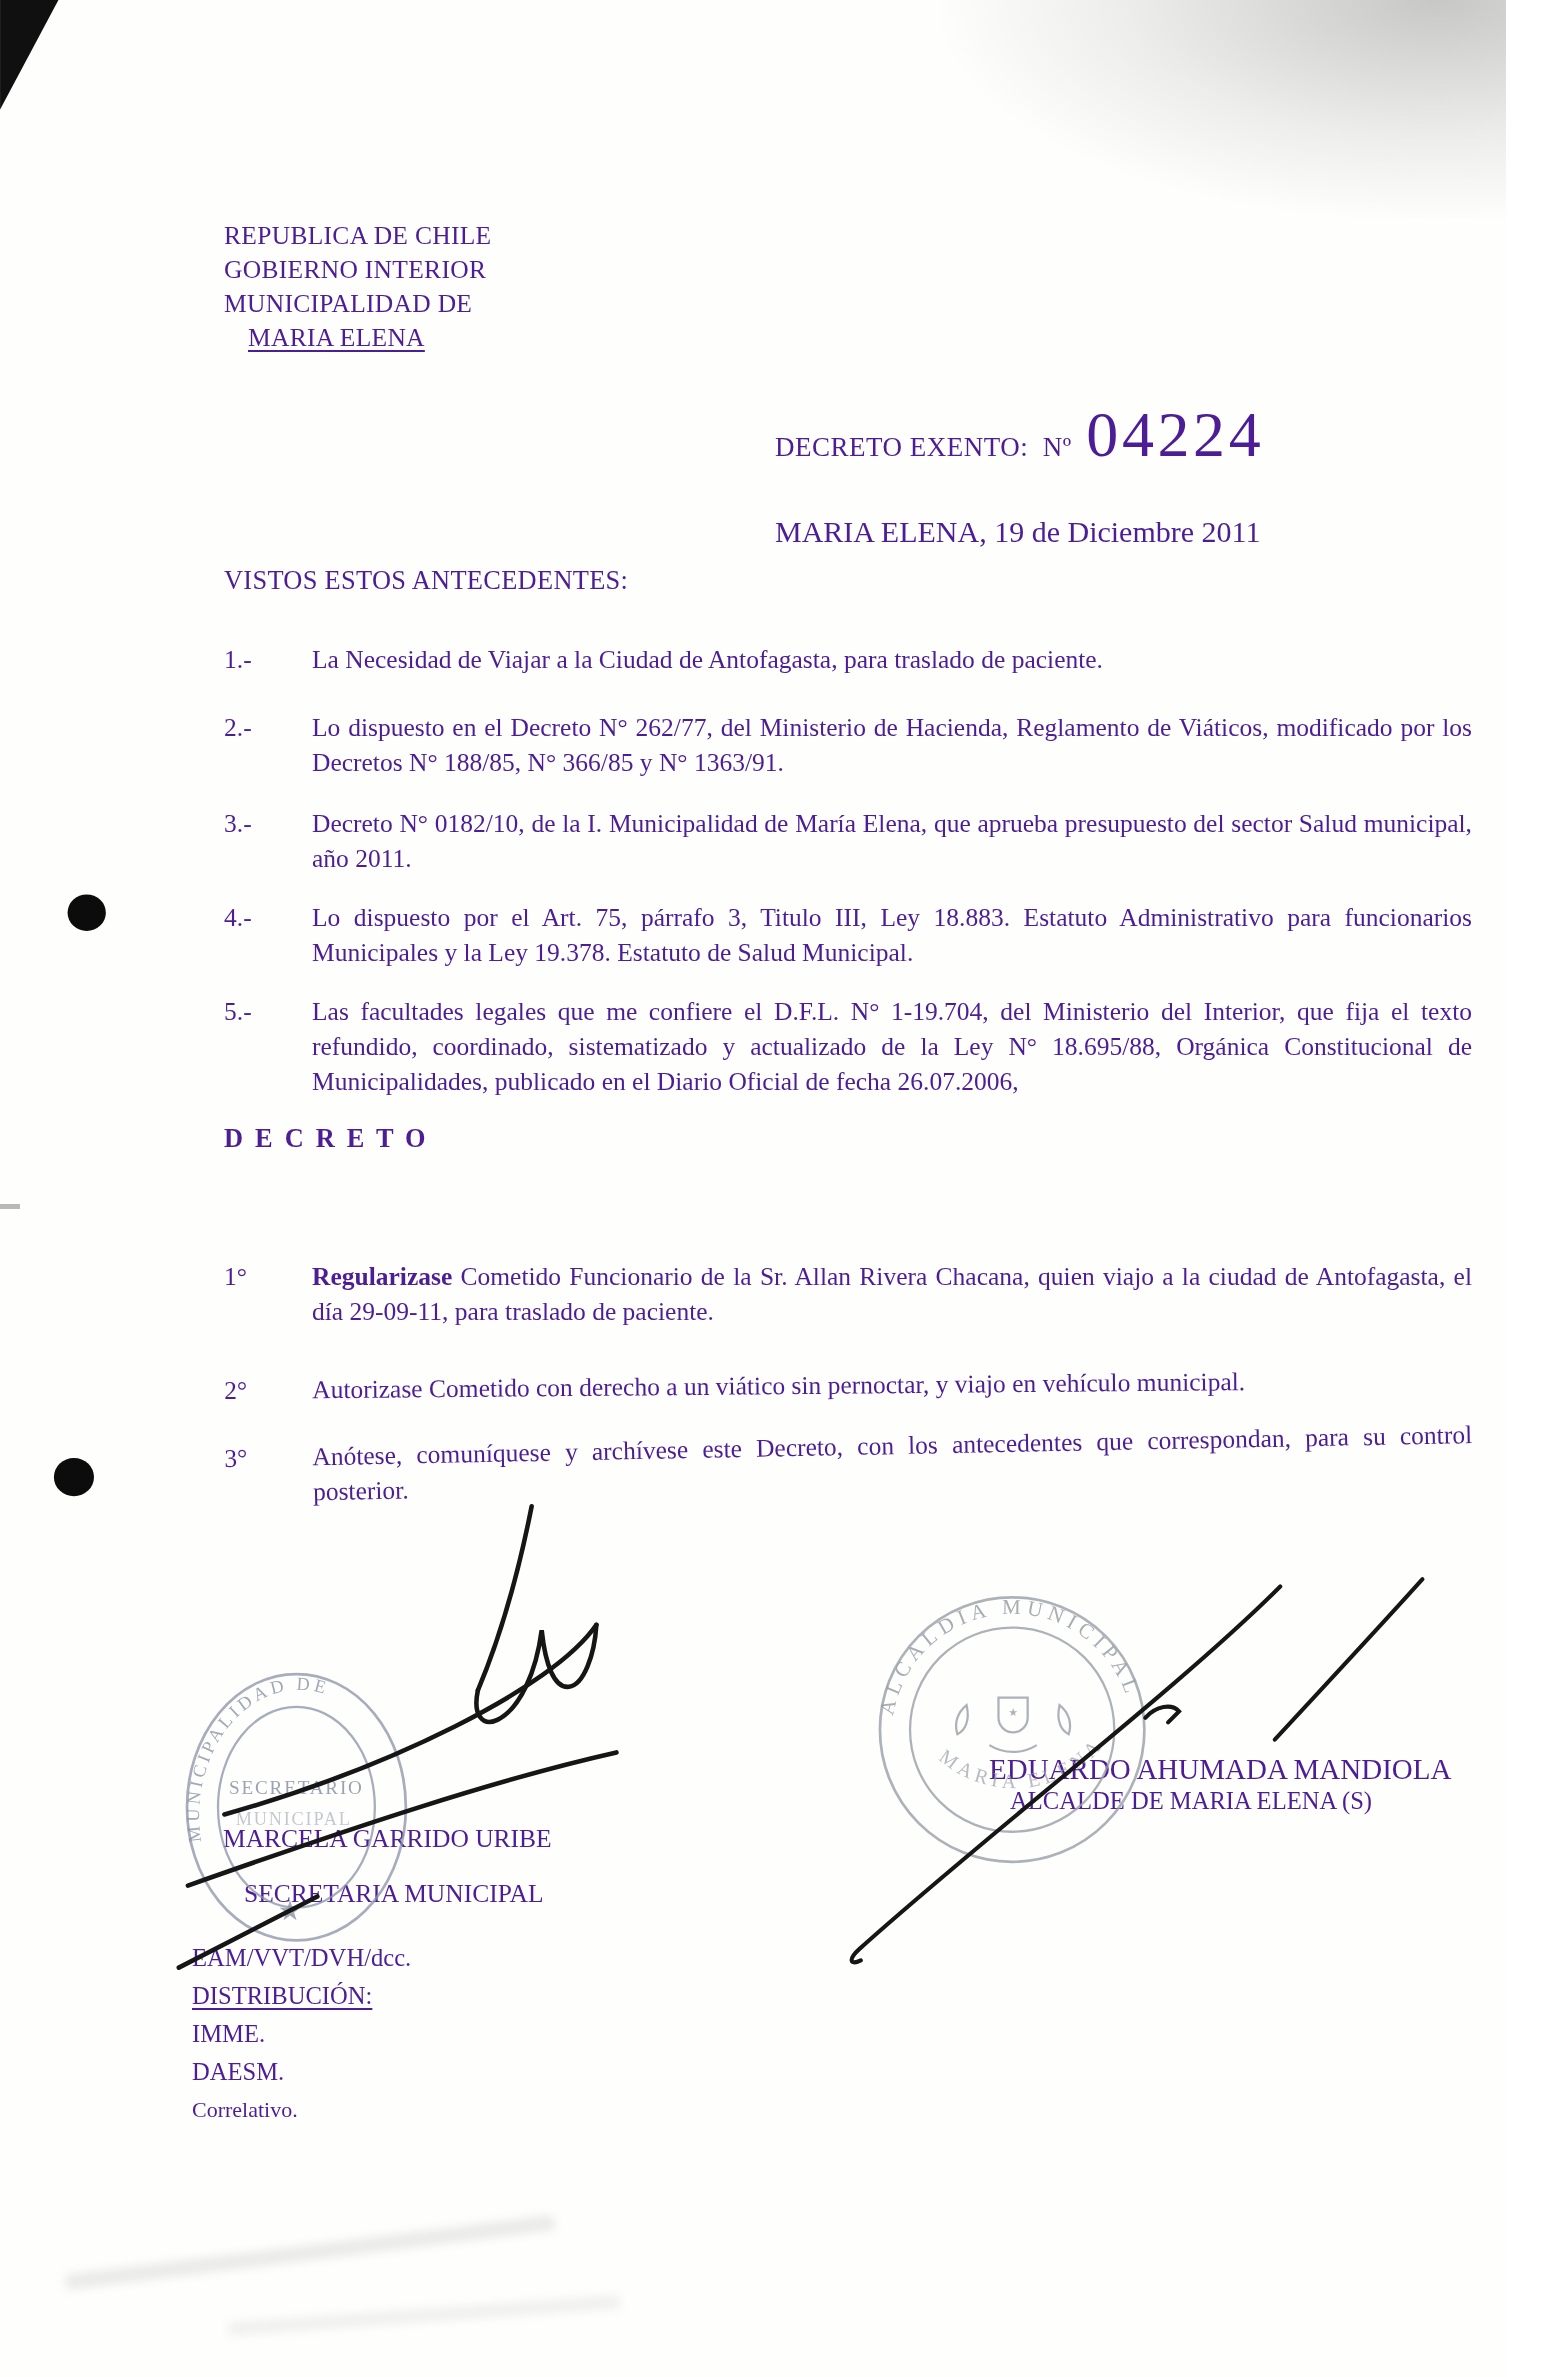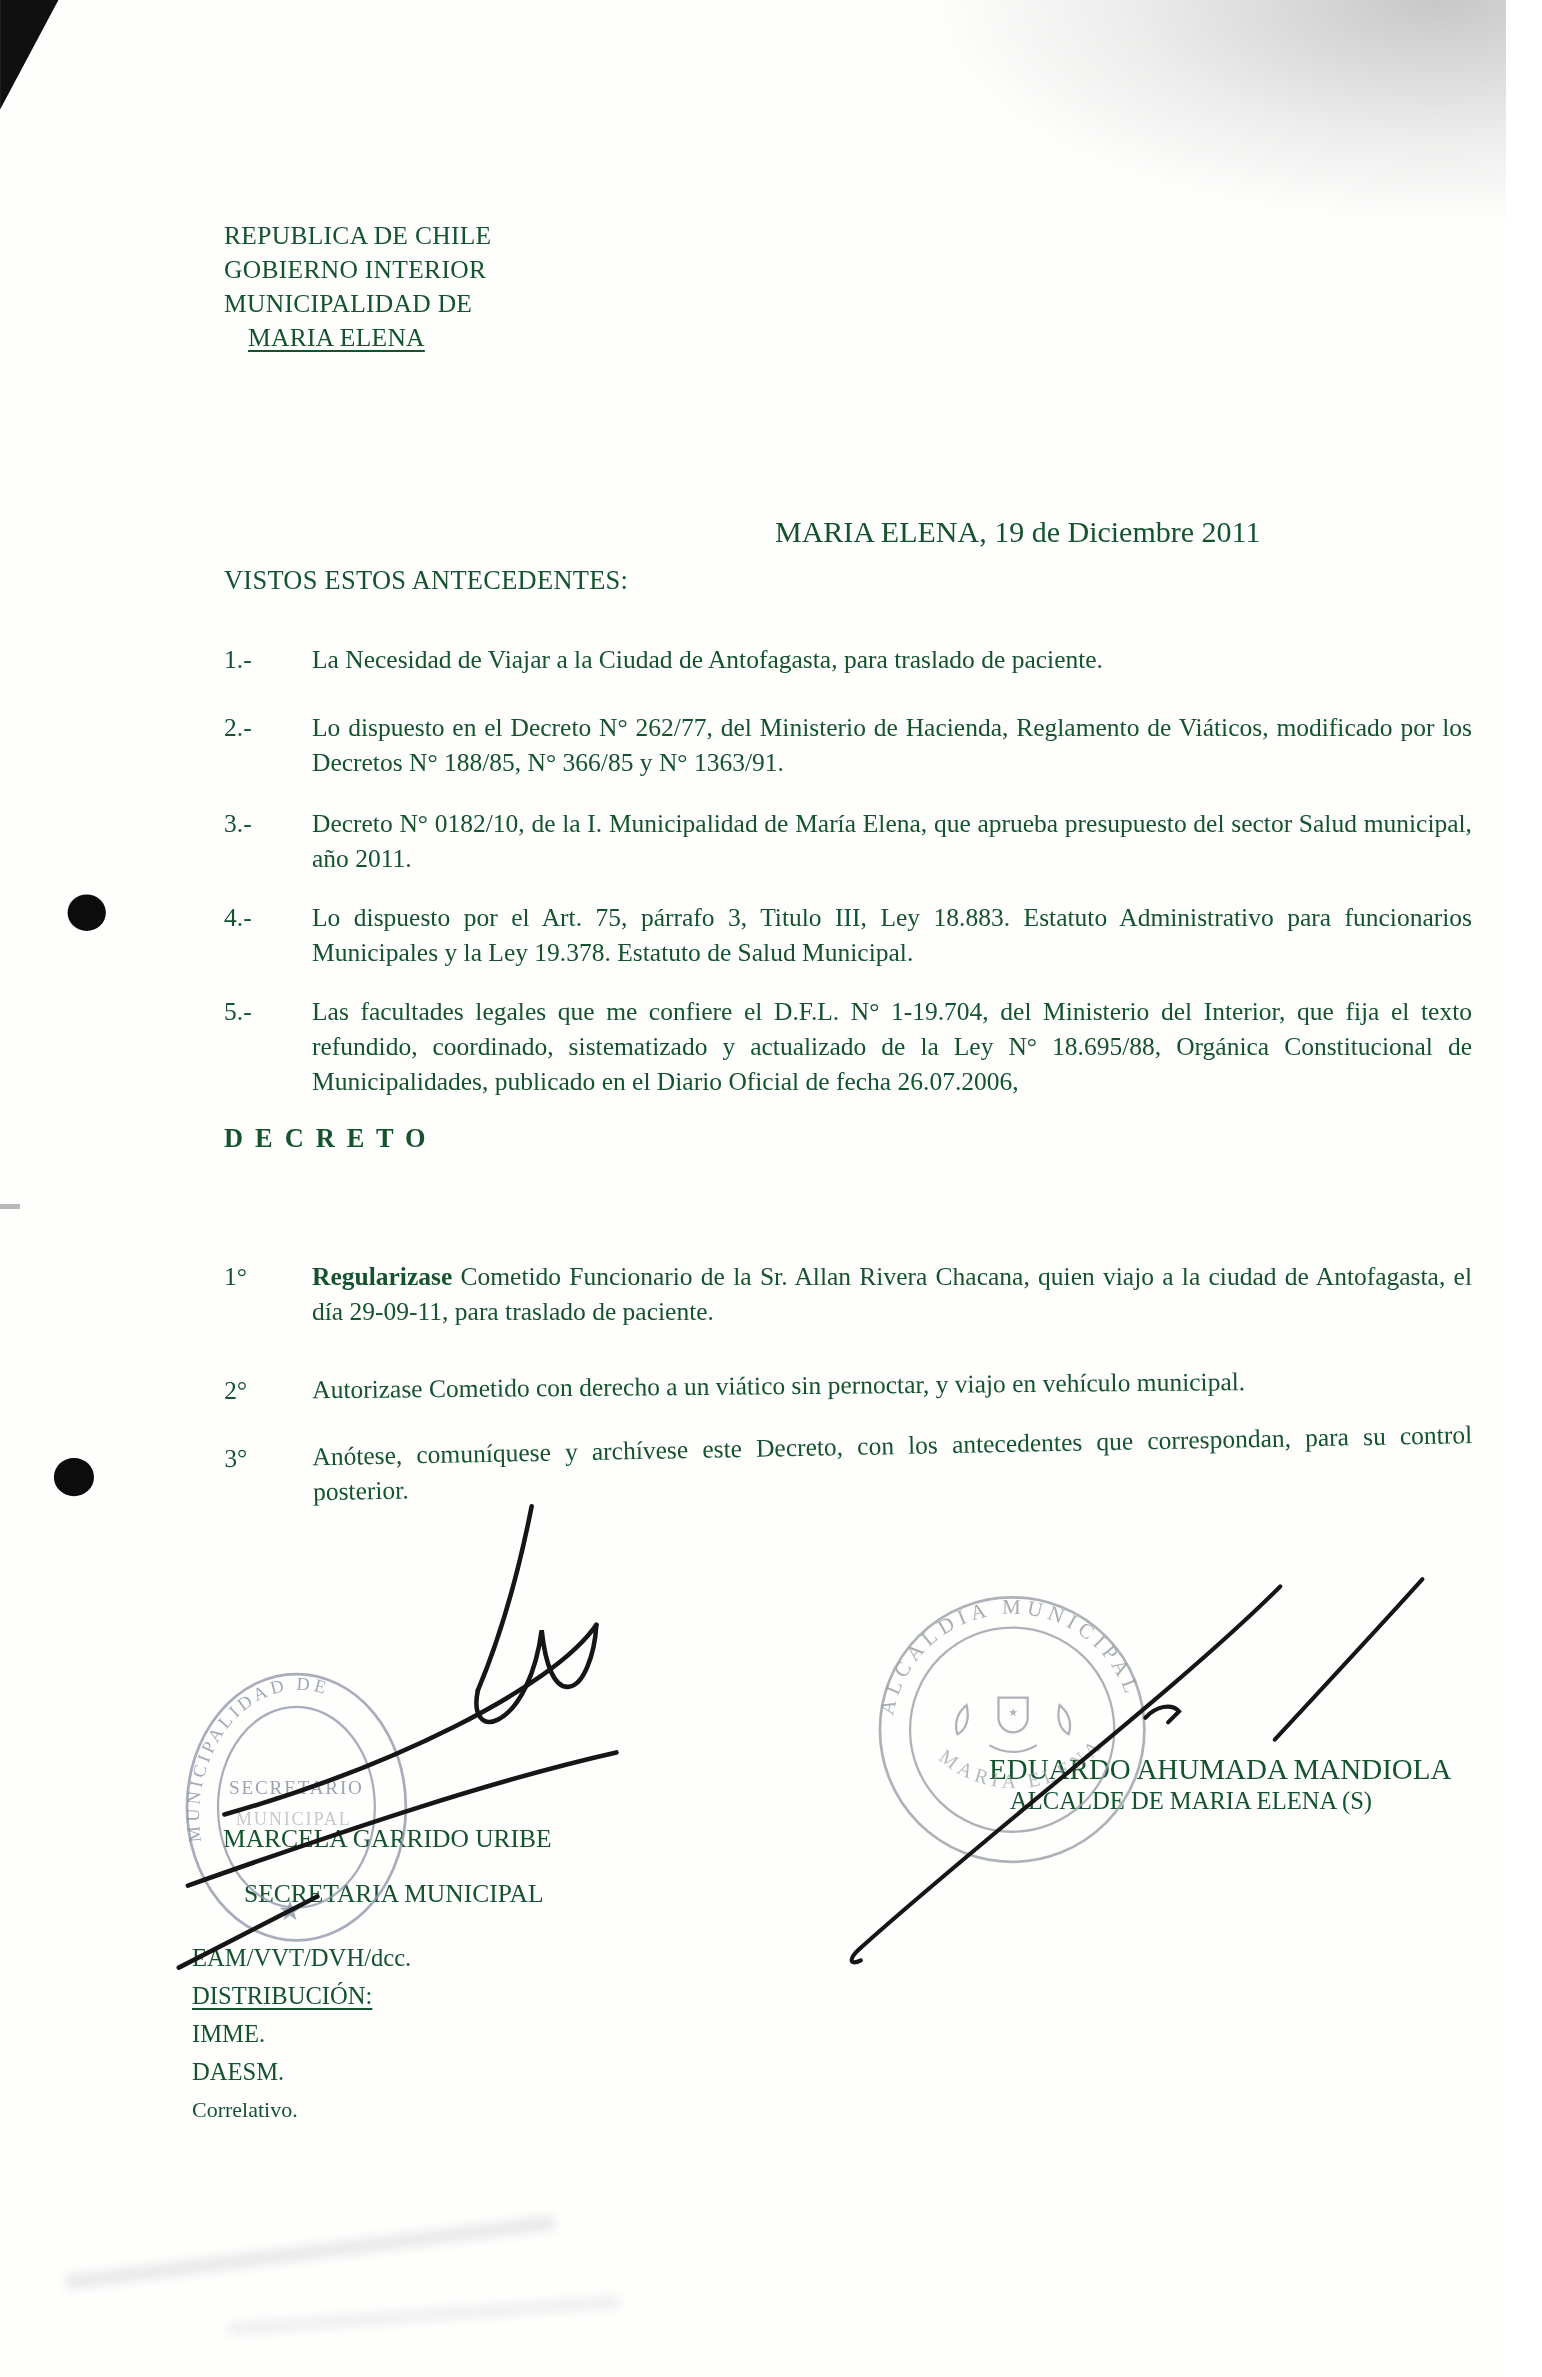--- a/index.html
+++ b/index.html
@@ -1,20 +1,20 @@
 <!DOCTYPE html>
 <html style="font-size:14.6px"><head>
 <meta charset="utf-8">
 <style>
   * { margin:0; padding:0; box-sizing:border-box; }
   html,body { background:#ffffff; }
   .page {
     position:relative; width:1506px; height:2377px;
     background:#fefefdff; overflow:hidden;
-    font-family:"Liberation Serif", serif; color:#14532d;text-decoration:underline;
+    font-family:"Liberation Serif", serif; color:#4c1d95;text-decoration:underline;
   }
   .abs { position:absolute; }
 
   
   .shade-tr { right:0; top:0; width:565px; height:219px;
     background: radial-gradient(ellipse at 88% 0%, rgba(110,110,110,.38), rgba(150,150,150,.16) 45%, transparent 72%); }
   .streak1 { left:64px; top:2245px; width:492px; height:14.6px; background:#d6d6d6; opacity:.5; transform:rotate(-7deg); filter:blur(4.6px); }
   .streak2 { left:228px; top:2309px; width:392px; height:12.8px; background:#dedede; opacity:.45; transform:rotate(-4deg); filter:blur(4.6px); }
   .edge-dash { left:0; top:1204px; width:20px; height:4.6px; background:#b9b9b9; }
 
@@ -60,20 +60,25 @@
   <div class="abs streak2"></div>
   <div class="abs edge-dash"></div>
 
   <div class="abs letterhead">
     <div>REPUBLICA DE CHILE</div>
     <div>GOBIERNO INTERIOR</div>
     <div>MUNICIPALIDAD DE</div>
     <div class="indent u">MARIA ELENA</div>
   </div>
 
+  <div class="abs decree-line">
+    <span class="decree-label">DECRETO EXENTO:</span>
+    <span class="decree-label">Nº</span>
+    <span class="decree-number">04224</span>
+  </div>
 
   <div class="abs place-date">MARIA ELENA, 19 de Diciembre 2011</div>
 
   <div class="abs vistos-title">VISTOS ESTOS ANTECEDENTES:</div>
 
   <div class="abs item" style="top:642px">
     <span class="num">1.-</span>
     <div class="txt">La Necesidad de Viajar a la Ciudad de Antofagasta, para traslado de paciente.</div>
   </div>
   <div class="abs item" style="top:710px">

